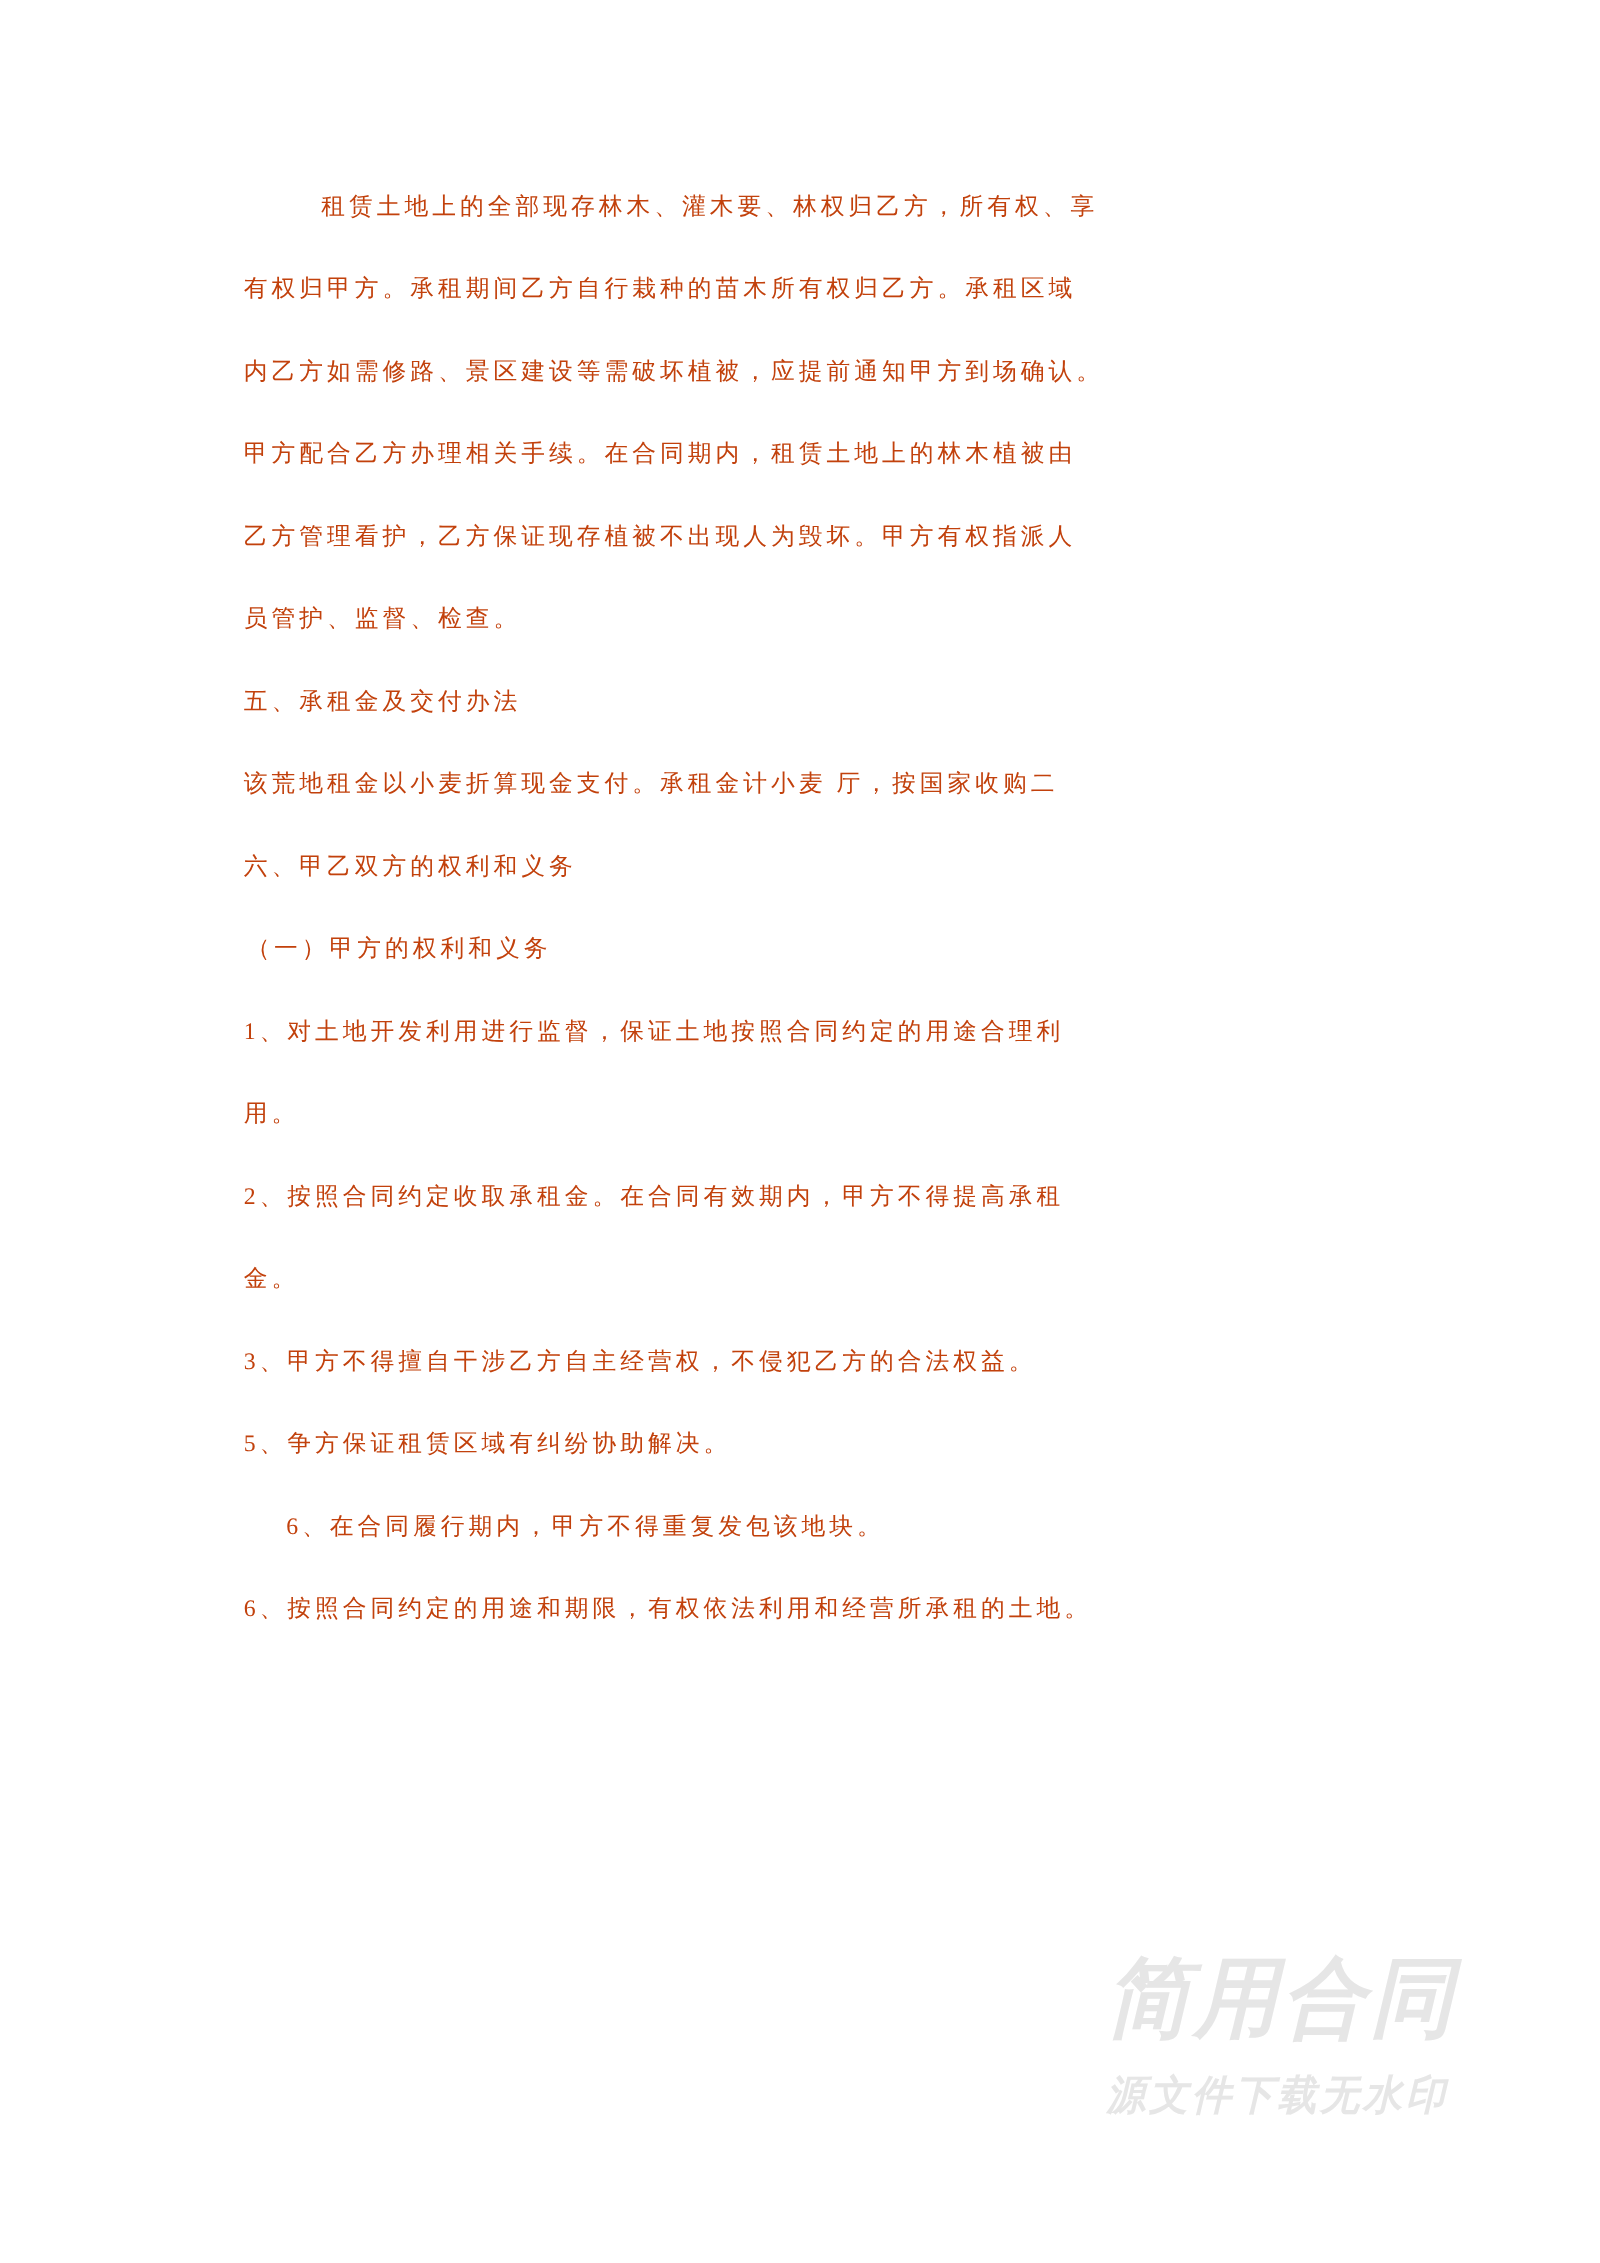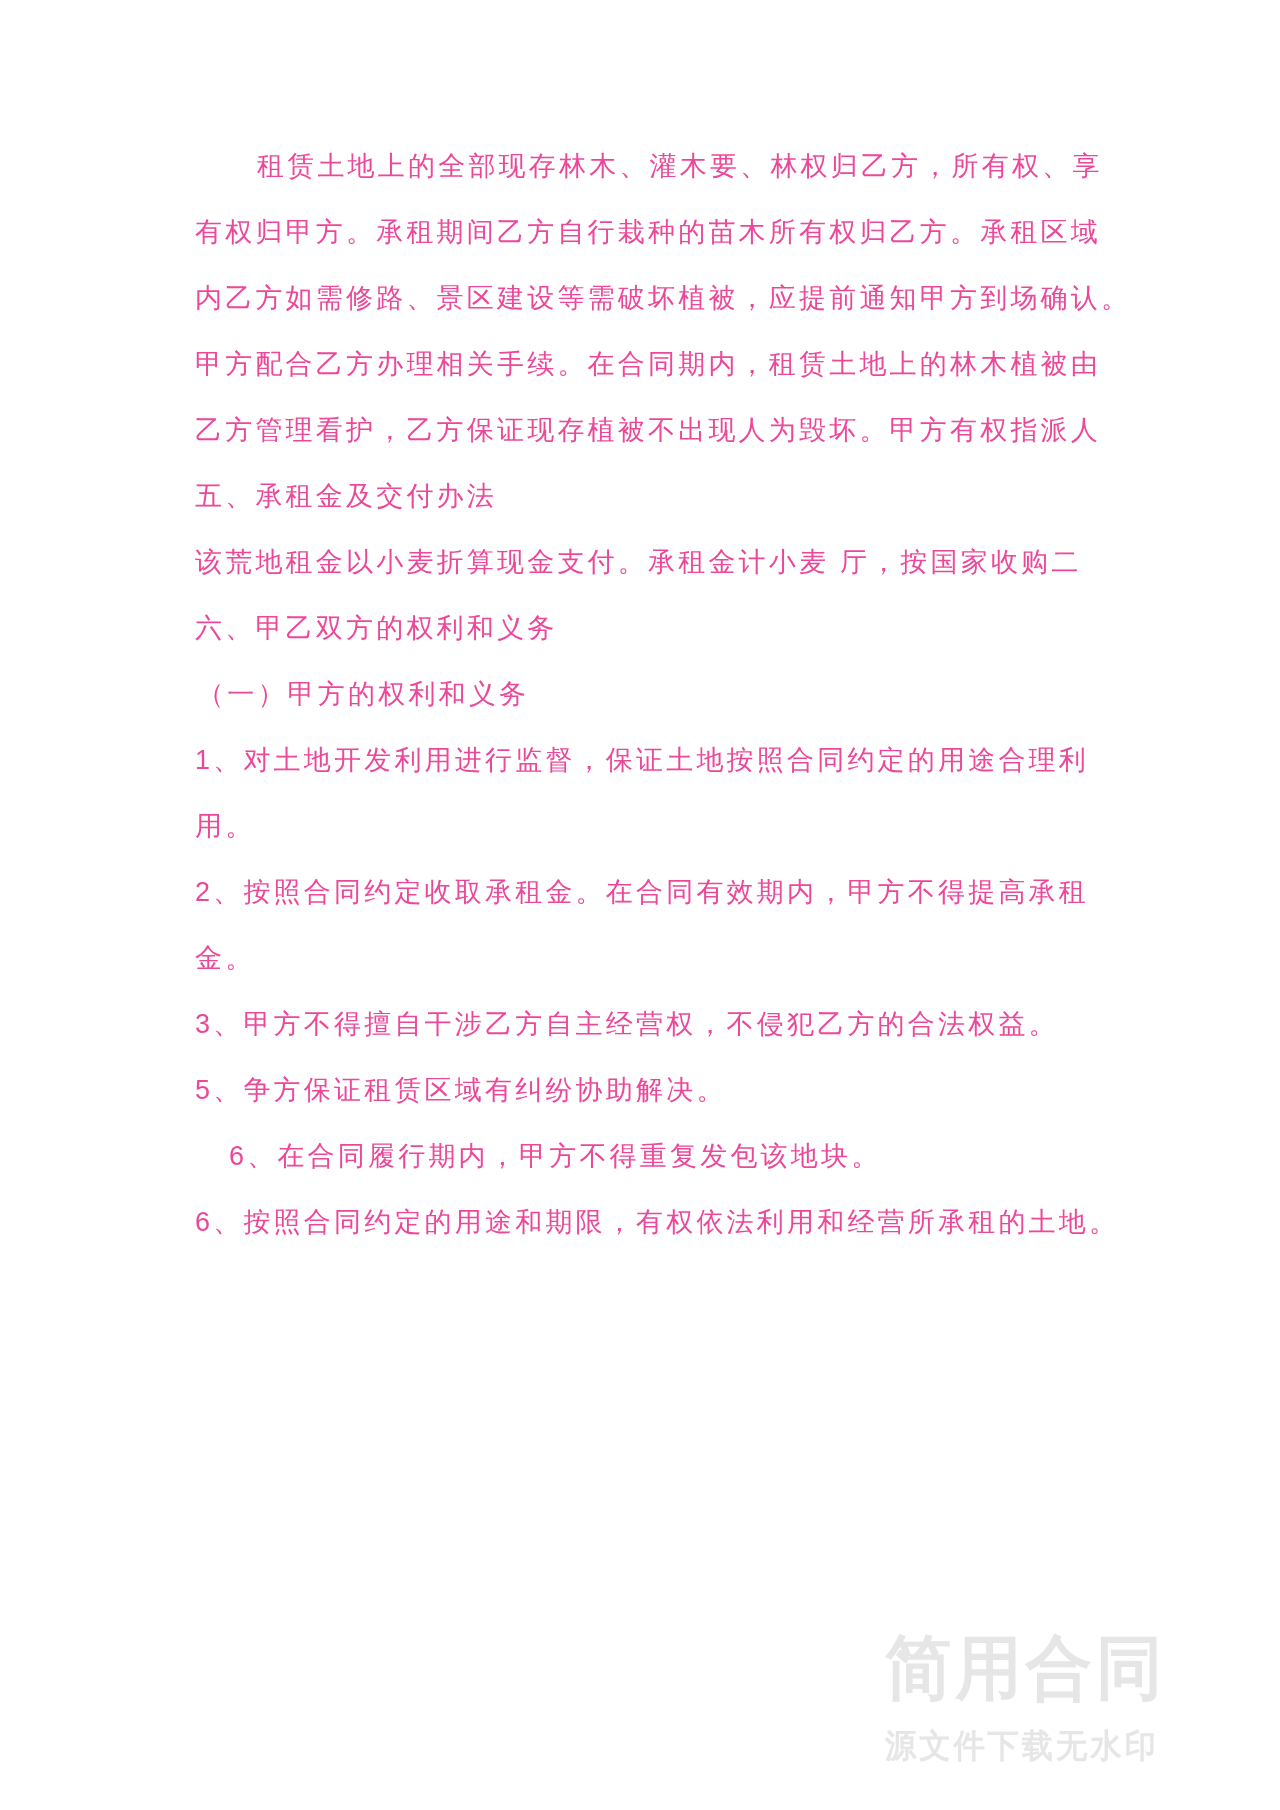--- a/index.html
+++ b/index.html
@@ -2,49 +2,50 @@
 <html><head>
 <meta charset="utf-8">
 <style>
   html, body { margin: 0; padding: 0; background: #ffffff; }
   body { width: 1280px; height: 1810px; position: relative; overflow: hidden; }
   .page {
     position: absolute; left: 0; top: 0; width: 1280px; height: 1810px; background: #fff;
   }
   .text {
     position: absolute; left: 195px; top: 140px; width: 895px;
-    font-family: Liberation Sans, sans-serif;
-    font-size: 27px; color: #ec4899; letter-spacing: 3.2px;
+    font-family: Liberation Serif, serif;
+    font-size: 19px; color: #c2410c; letter-spacing: 3.2px;
   }
   .line {
     height: 66px; line-height: 52px; white-space: nowrap; overflow: visible;
   }
   .indent2 { padding-left: 62px; }
   .indent1 { padding-left: 34px; }
   .paren { padding-left: 2px; }
   .blank { display: inline-block; width: 32px; border-bottom: 2px solid #222; height: 30px; vertical-align: -6px; margin: 0 2px; }
   .watermark {
-    position: absolute; left: 885px; top: 1623px; width: 300px;
+    position: absolute; left: 885px; top: 1553px; width: 300px;
     font-family: "DejaVu Sans", "Liberation Sans", sans-serif;
-    color: #e6e6e6; font-weight: bold; 
+    color: #e6e6e6; font-weight: bold; font-style: italic;
     pointer-events: none; user-select: none;
   }
   .wm-title { font-size: 70px; line-height: 90px; letter-spacing: 4px; transform: scaleX(0.95); transform-origin: left; }
   .wm-sub { font-size: 33px; line-height: 50px; letter-spacing: 3px; margin-top: 8px; transform: scaleX(0.95); transform-origin: left; }
 </style>
 </head>
 <body>
 
 <div class="page">
   <div class="text">
     <div class="line indent2">租赁土地上的全部现存林木、灌木要、林权归乙方，所有权、享</div>
     <div class="line">有权归甲方。承租期间乙方自行栽种的苗木所有权归乙方。承租区域</div>
     <div class="line">内乙方如需修路、景区建设等需破坏植被，应提前通知甲方到场确认。</div>
     <div class="line">甲方配合乙方办理相关手续。在合同期内，租赁土地上的林木植被由</div>
     <div class="line">乙方管理看护，乙方保证现存植被不出现人为毁坏。甲方有权指派人</div>
+    <div class="line">员管护、监督、检查。</div>
     <div class="line">五、承租金及交付办法</div>
     <div class="line">该荒地租金以小麦折算现金支付。承租金计小麦 厅，按国家收购二</div>
     <div class="line">六、甲乙双方的权利和义务</div>
     <div class="line paren">（一）甲方的权利和义务</div>
     <div class="line">1、对土地开发利用进行监督，保证土地按照合同约定的用途合理利</div>
     <div class="line">用。</div>
     <div class="line">2、按照合同约定收取承租金。在合同有效期内，甲方不得提高承租</div>
     <div class="line">金。</div>
     <div class="line">3、甲方不得擅自干涉乙方自主经营权，不侵犯乙方的合法权益。</div>
     <div class="line">5、争方保证租赁区域有纠纷协助解决。</div>

